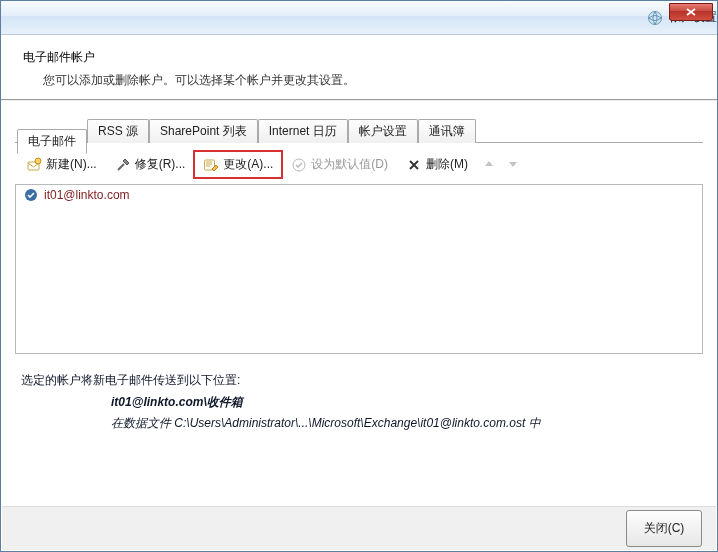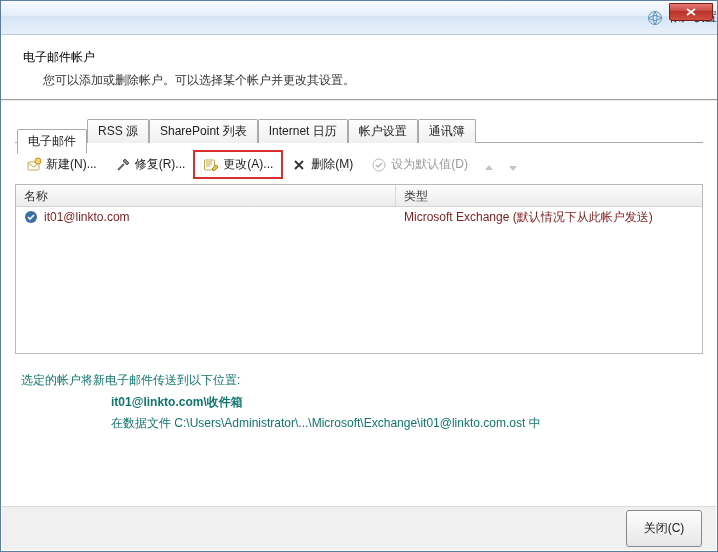--- a/index.html
+++ b/index.html
@@ -73,21 +73,21 @@
     border-top-right-radius: 2px;
   }
   .tab.active {
     background: #fff;
     border-bottom: 1px solid #fff;
     top: 12px;
   }
   
   .toolbar {
     display: flex;
-    align-items: flex-end;
+    align-items: center;
     gap: 4px;
     padding: 10px 4px 8px 4px;
   }
   .tbtn {
     display: inline-flex;
     align-items: center;
     gap: 4px;
     padding: 2px 6px;
     cursor: pointer;
     color: #222;
@@ -132,24 +132,24 @@
   .cell { padding: 2px 8px; color: #7f1d1d; }
   .cell.name { flex: 0 0 380px; display: flex; align-items: center; gap: 6px; }
   .cell.type { flex: 1; }
   .rowicon {
     width: 14px; height: 14px;
     display: inline-flex; align-items: center; justify-content: center;
   }
   
   .delivery {
     padding: 16px 6px 0 6px;
-    color: #0f766e;
+    color: #0f172a;
     line-height: 1.8;
   }
-  .delivery .indent { padding-left: 90px; }
+  .delivery .indent { padding-left: 90px; font-style: italic; }
   .delivery .bold { font-weight: bold; }
   
   .footer {
     position: absolute;
     left: 1px; right: 1px; bottom: 1px;
     height: 44px;
     background: #f0f0f0;
     border-top: 1px solid #dcdcdc;
     display: flex;
     justify-content: flex-end;
@@ -231,67 +231,62 @@
       <span class="ticon">
         <svg width="16" height="16" viewBox="0 0 16 16">
           <rect x="1.5" y="3" width="10" height="10" rx="1" fill="#fff" stroke="#c9a94a"></rect>
           <path d="M3 5 h6 M3 7 h6 M3 9 h4" stroke="#c9a94a"></path>
           <path d="M9 12 L13 8 L15 10 L11 14 Z" fill="#f3c24a" stroke="#b8861a"></path>
         </svg>
       </span>
       <span>更改(A)...</span>
     </span>
 
-    <span class="tbtn">
-      <span class="ticon">
-        <svg width="16" height="16" viewBox="0 0 16 16">
-          <path d="M4 4 L12 12 M12 4 L4 12" stroke="#333" stroke-width="1.8"></path>
-        </svg>
-      </span>
-      <span>删除(M)</span>
-    </span>
-
     <span class="tbtn disabled">
       <span class="ticon">
         <svg width="16" height="16" viewBox="0 0 16 16">
           <circle cx="8" cy="8" r="6" fill="none" stroke="#b8b8b8"></circle>
           <path d="M5 8 L7 10 L11 6" stroke="#b8b8b8" fill="none" stroke-width="1.5"></path>
         </svg>
       </span>
       <span>设为默认值(D)</span>
+    </span>
+
+    <span class="tbtn">
+      <span class="ticon">
+        <svg width="16" height="16" viewBox="0 0 16 16">
+          <path d="M4 4 L12 12 M12 4 L4 12" stroke="#333" stroke-width="1.8"></path>
+        </svg>
+      </span>
+      <span>删除(M)</span>
     </span>
 
     <span class="arrow">
       <svg width="12" height="12" viewBox="0 0 12 12">
           <path d="M6 3 L10 8 L2 8 Z" fill="#c4c4c4"></path>
         </svg>
     </span>
     <span class="arrow">
       <svg width="12" height="12" viewBox="0 0 12 12">
           <path d="M6 9 L10 4 L2 4 Z" fill="#c4c4c4"></path>
         </svg>
     </span>
   </div>
 
   <div class="listwrap">
-    <div class="listhead">
-      <div class="col name">名称</div>
-      <div class="col type">类型</div>
-    </div>
     <div class="listrow">
       <div class="cell name">
         <span class="rowicon">
           <svg width="14" height="14" viewBox="0 0 14 14">
             <circle cx="7" cy="7" r="6" fill="#3a6ea5"></circle>
             <path d="M4 7 L6 9 L10 5" stroke="#fff" stroke-width="1.6" fill="none"></path>
           </svg>
         </span>
         <span>it01@linkto.com</span>
       </div>
-      <div class="cell type">Microsoft Exchange (默认情况下从此帐户发送)</div>
     </div>
   </div>
 
   <div class="delivery">
     <div>选定的帐户将新电子邮件传送到以下位置:</div>
     <div class="indent bold">it01@linkto.com\收件箱</div>
     <div class="indent">在数据文件 C:\Users\Administrator\...\Microsoft\Exchange\it01@linkto.com.ost 中</div>
   </div>
 
 </div>

